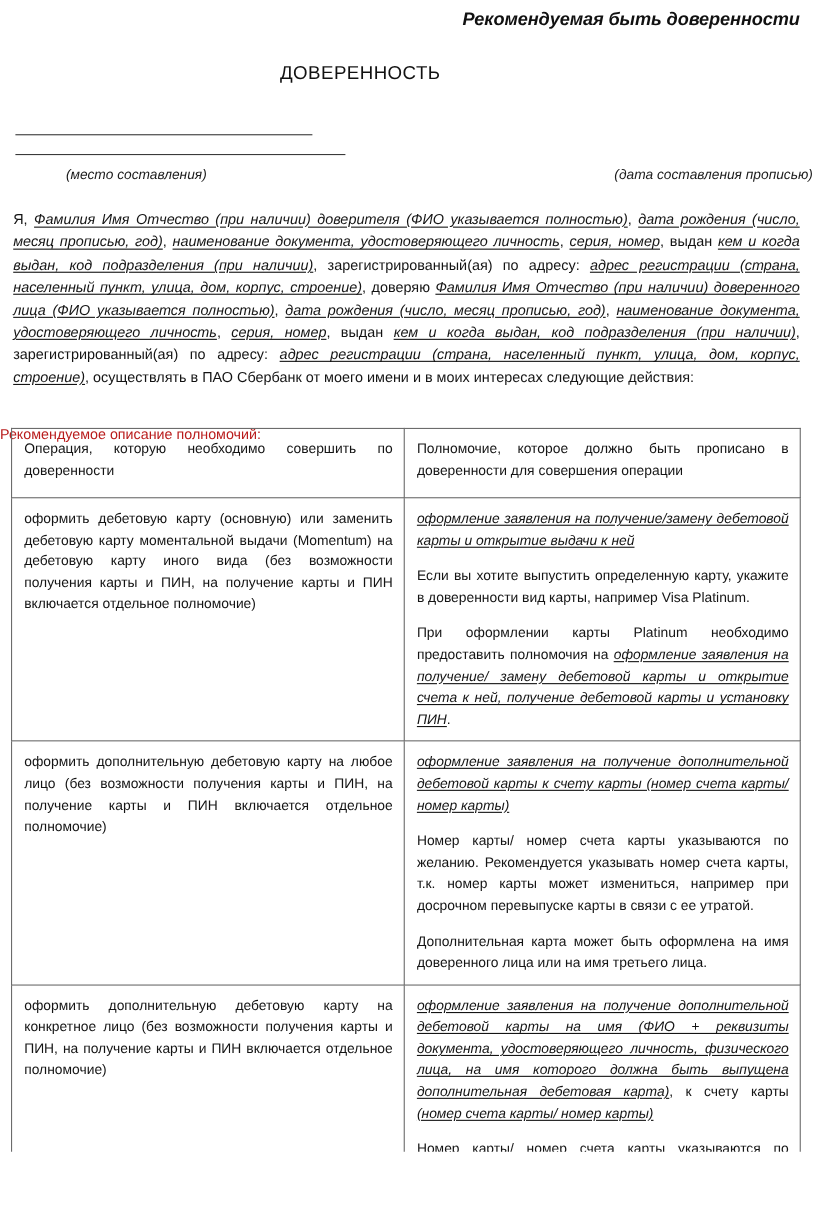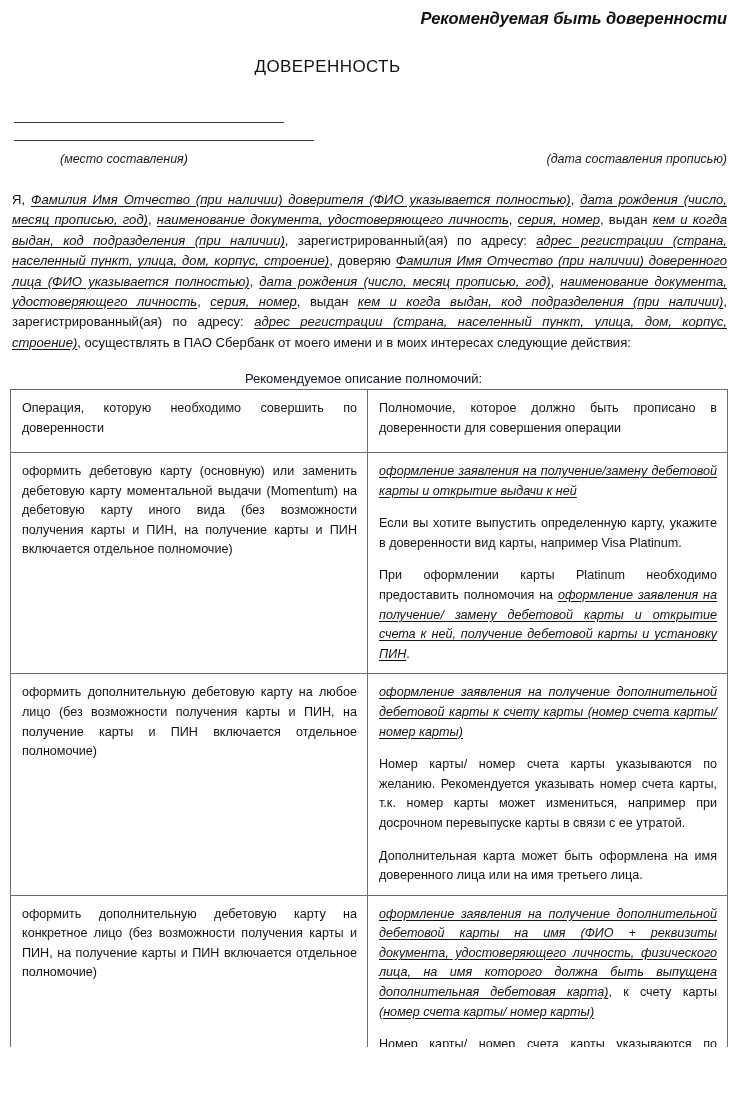--- a/index.html
+++ b/index.html
@@ -68,21 +68,21 @@
   .cap-place {
     position: absolute;
     left: 60px;
     top: 152px;
     font-style: italic;
     font-size: 12.5px;
     color: #1b1b1b;
   }
   .cap-date {
     position: absolute;
-    left: 0;
+    left: 12px;
     top: 152px;
     width: 727px;
     text-align: right;
     font-style: italic;
     font-size: 12.5px;
     color: #1b1b1b;
   }
 
   
   .body-para {
@@ -98,25 +98,25 @@
   .body-para i {
     font-style: italic;
     text-decoration: underline;
     text-underline-offset: 2px;
   }
 
   
   .table-caption {
     position: absolute;
     left: 0;
-    top: 371px;
+    top: 387px;
     width: 727px;
-    text-align: center;
+    text-align: left;
     font-size: 13px;
-    color: #0f172a;
+    color: #b91c1c;
   }
 
   
   .perm-table {
     position: absolute;
     left: 10px;
     top: 389px;
     width: 717px;
     border-collapse: collapse;
     table-layout: fixed;

